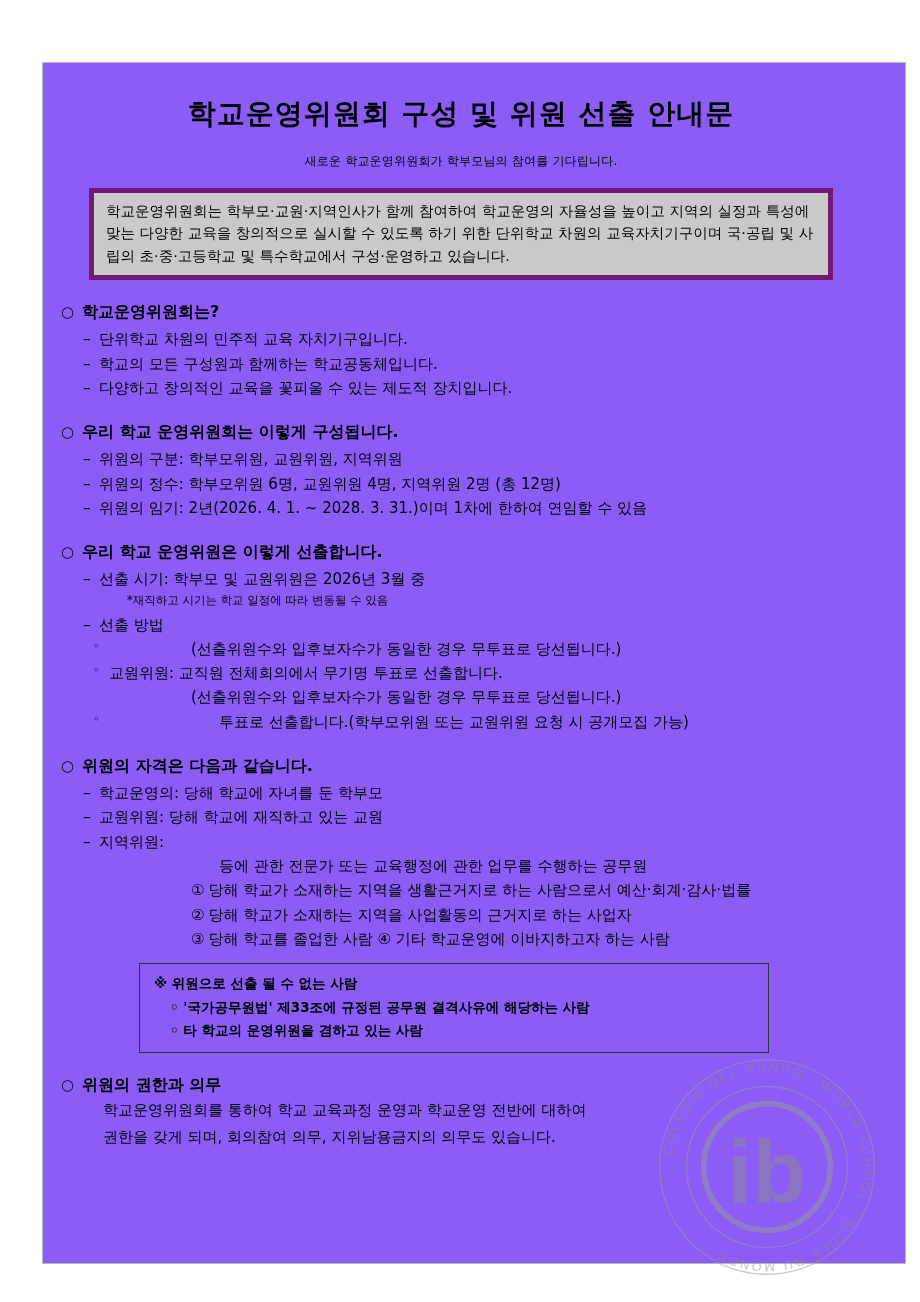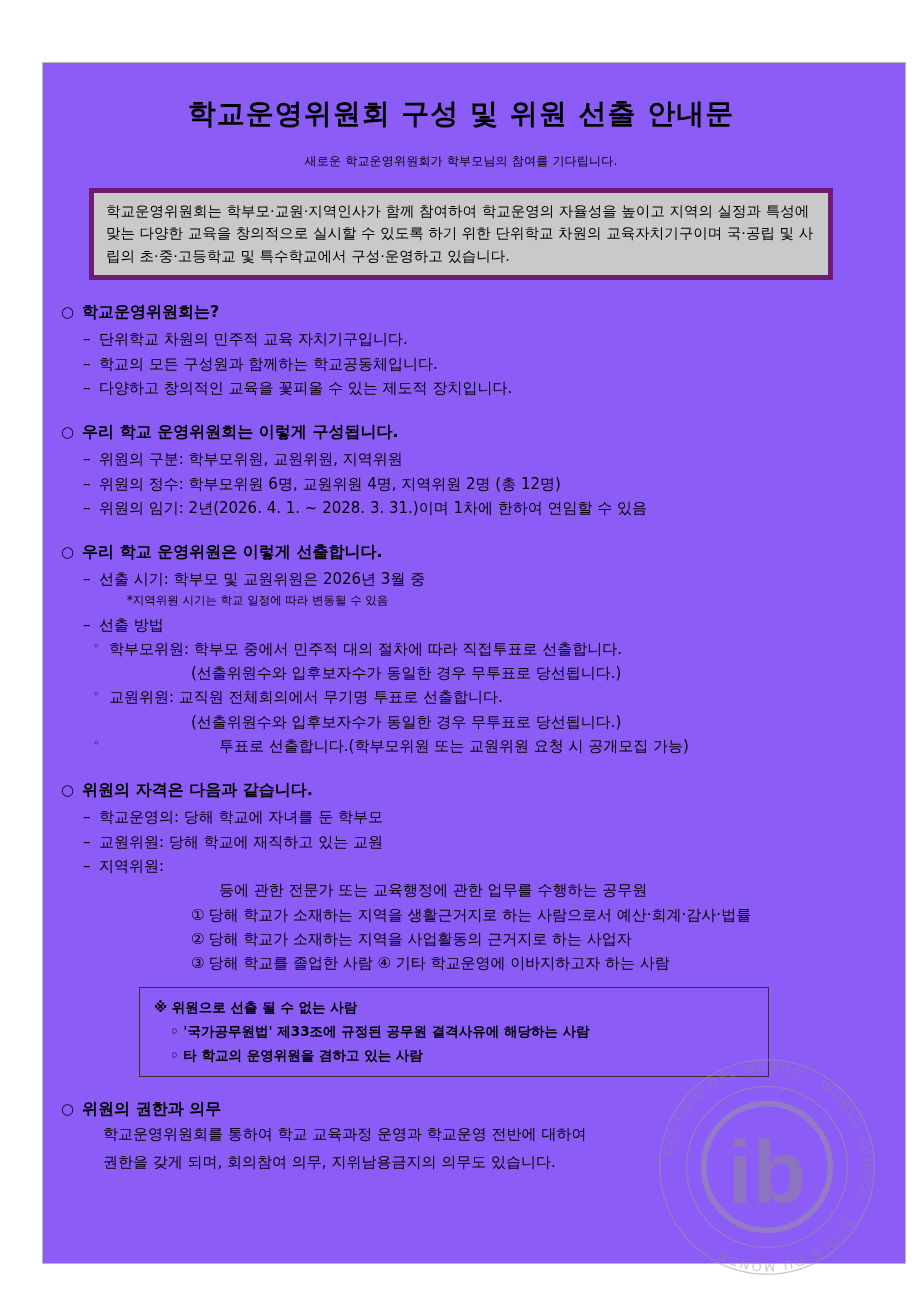--- a/index.html
+++ b/index.html
@@ -206,28 +206,27 @@
       </div>
 
       <div class="section">
         <div class="sec-head">
           <span class="circ">○</span>
           <span>우리 학교 운영위원은 이렇게 선출합니다.</span>
         </div>
         <ul class="dash-list">
           <li><span class="dash">–</span><span>선출 시기: 학부모 및 교원위원은 2026년 3월 중</span></li>
         </ul>
-        <div class="small-note">*지역위원 시기는 학교 일정에 따라 변동될 수 있음</div>
+        <div class="small-note">*재직하고 시기는 학교 일정에 따라 변동될 수 있음</div>
         <ul class="dash-list">
           <li><span class="dash">–</span><span>선출 방법</span></li>
         </ul>
         <ul class="sub-list">
           <li>
             <span class="circ-s">◦</span>
-            <span>학부모위원: 학부모 중에서 민주적 대의 절차에 따라 직접투표로 선출합니다.</span>
           </li>
         </ul>
         <div class="cont-line">(선출위원수와 입후보자수가 동일한 경우 무투표로 당선됩니다.)</div>
         <ul class="sub-list">
           <li>
             <span class="circ-s">◦</span>
             <span>교원위원: 교직원 전체회의에서 무기명 투표로 선출합니다.</span>
           </li>
         </ul>
         <div class="cont-line">(선출위원수와 입후보자수가 동일한 경우 무투표로 당선됩니다.)</div>

